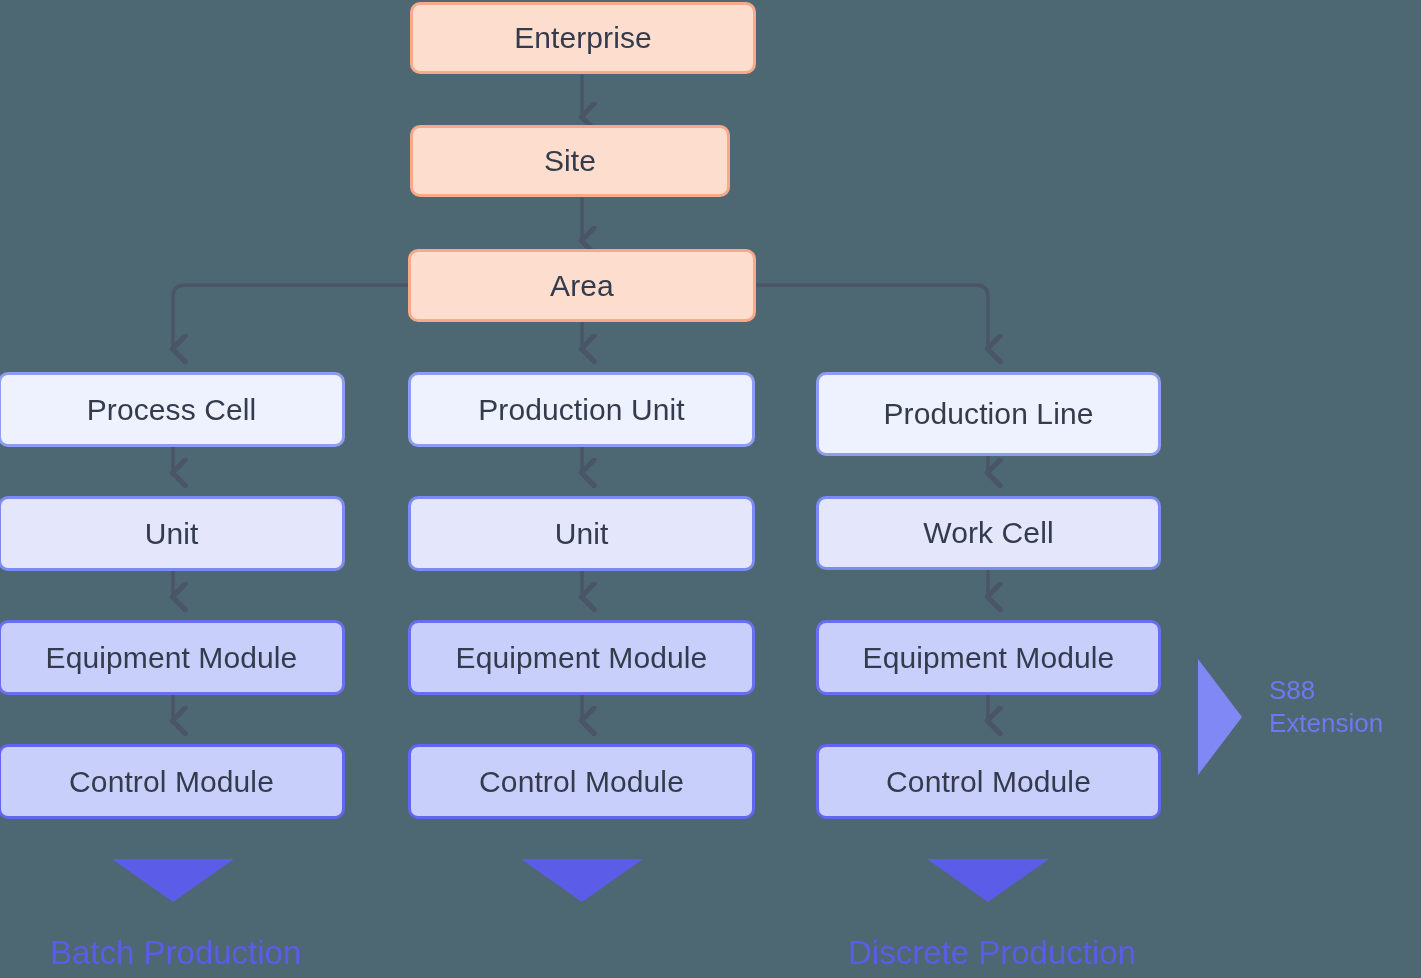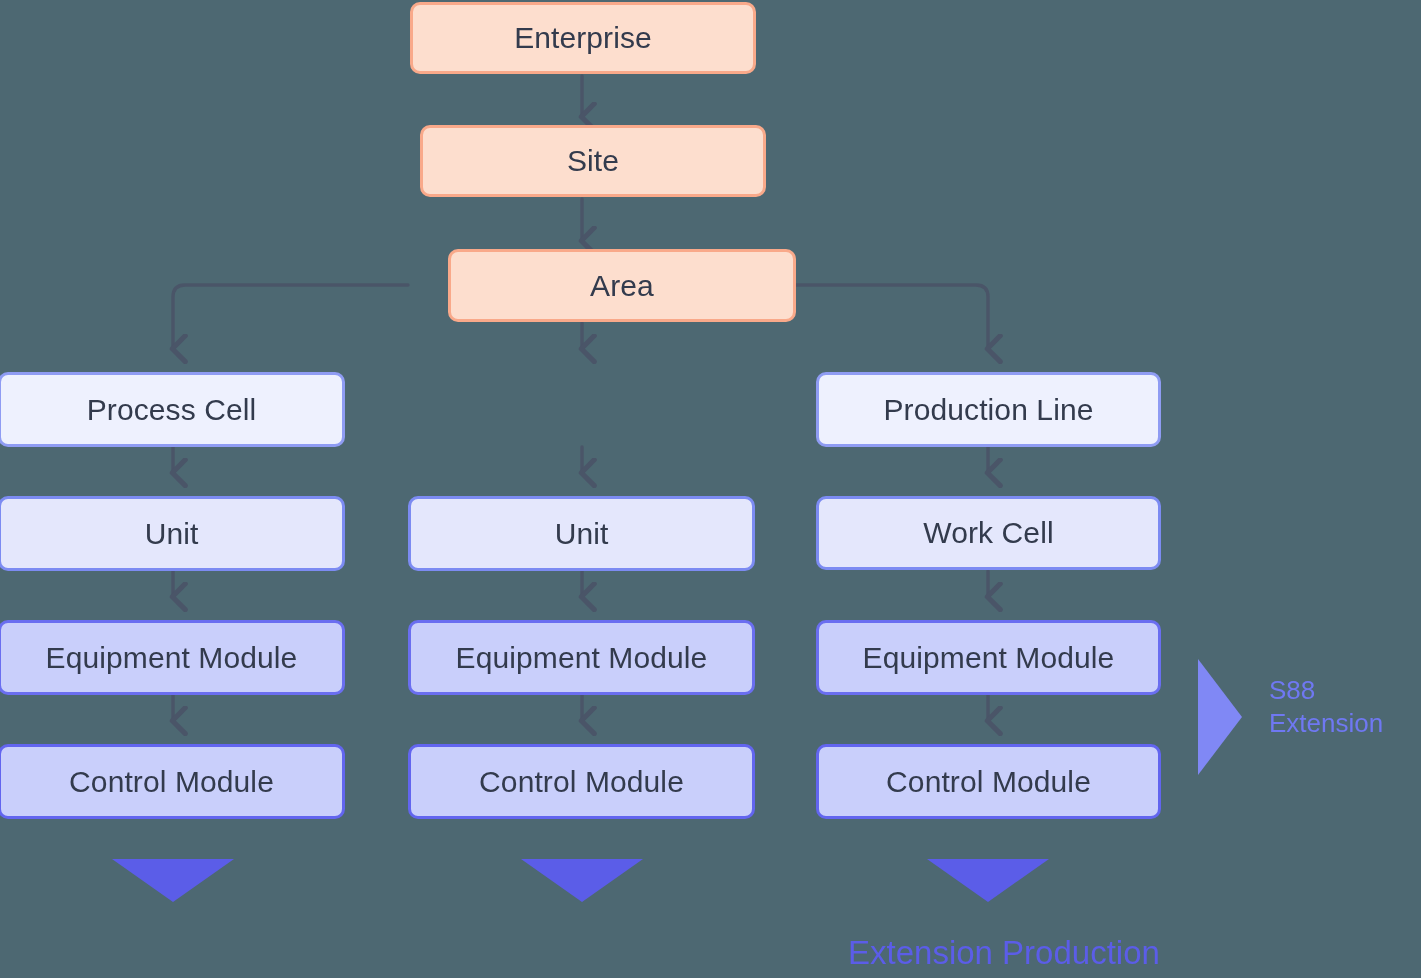--- a/index.html
+++ b/index.html
@@ -133,43 +133,45 @@
       <line x1="582" y1="695" x2="582" y2="720" marker-end="url(#arrowhead)"></line>
 
       <line x1="988" y1="447" x2="988" y2="472" marker-end="url(#arrowhead)"></line>
       <line x1="988" y1="571" x2="988" y2="596" marker-end="url(#arrowhead)"></line>
       <line x1="988" y1="695" x2="988" y2="720" marker-end="url(#arrowhead)"></line>
     </g>
   </svg>
 
   <div class="node tier-ent" style="left:410px; top:2px; width:346px; height:72px;">Enterprise</div>
 
-  <div class="node tier-ent" style="left:420px; top:125px; width:346px; height:72px;">Site</div>
+  <div class="node tier-ent" style="left:410px; top:125px; width:320px; height:72px;">Site</div>
 
-  <div class="node tier-ent" style="left:408px; top:249px; width:348px; height:73px;margin-left:40px;">Area</div>
+  <div class="node tier-ent" style="left:408px; top:249px; width:348px; height:73px;">Area</div>
 
   <div class="node tier-1" style="left:-2px; top:372px; width:347px; height:75px;">Process Cell</div>
   <div class="node tier-2" style="left:-2px; top:496px; width:347px; height:75px;">Unit</div>
   <div class="node tier-3" style="left:-2px; top:620px; width:347px; height:75px;">Equipment Module</div>
   <div class="node tier-4" style="left:-2px; top:744px; width:347px; height:75px;">Control Module</div>
 
+  <div class="node tier-1" style="left:408px; top:372px; width:347px; height:75px;">Production Unit</div>
   <div class="node tier-2" style="left:408px; top:496px; width:347px; height:75px;">Unit</div>
   <div class="node tier-3" style="left:408px; top:620px; width:347px; height:75px;">Equipment Module</div>
   <div class="node tier-4" style="left:408px; top:744px; width:347px; height:75px;">Control Module</div>
 
-  <div class="node tier-1" style="left:816px; top:372px; width:345px; height:75px;">Production Line</div>
+  <div class="node tier-1" style="left:816px; top:372px; width:345px; height:84px;">Production Line</div>
   <div class="node tier-2" style="left:816px; top:496px; width:345px; height:74px;">Work Cell</div>
   <div class="node tier-3" style="left:816px; top:620px; width:345px; height:75px;">Equipment Module</div>
   <div class="node tier-4" style="left:816px; top:744px; width:345px; height:75px;">Control Module</div>
 
   <div class="right-tri" style="left:1198px; top:659px;"></div>
   <div class="s88-label" style="left:1269px; top:674px;">
     <div>S88</div>
     <div>Extension</div>
   </div>
 
   <div class="down-tri" style="left:112px; top:859px;"></div>
   <div class="down-tri" style="left:521px; top:859px;"></div>
   <div class="down-tri" style="left:927px; top:859px;"></div>
 
-  <div class="outcome-label" style="left:848px; top:936px;">Extension Production</div>
+  <div class="outcome-label" style="left:50px; top:936px;">Batch Production</div>
+  <div class="outcome-label" style="left:848px; top:936px;">Discrete Production</div>
 
 </div>
 
 </body></html>

